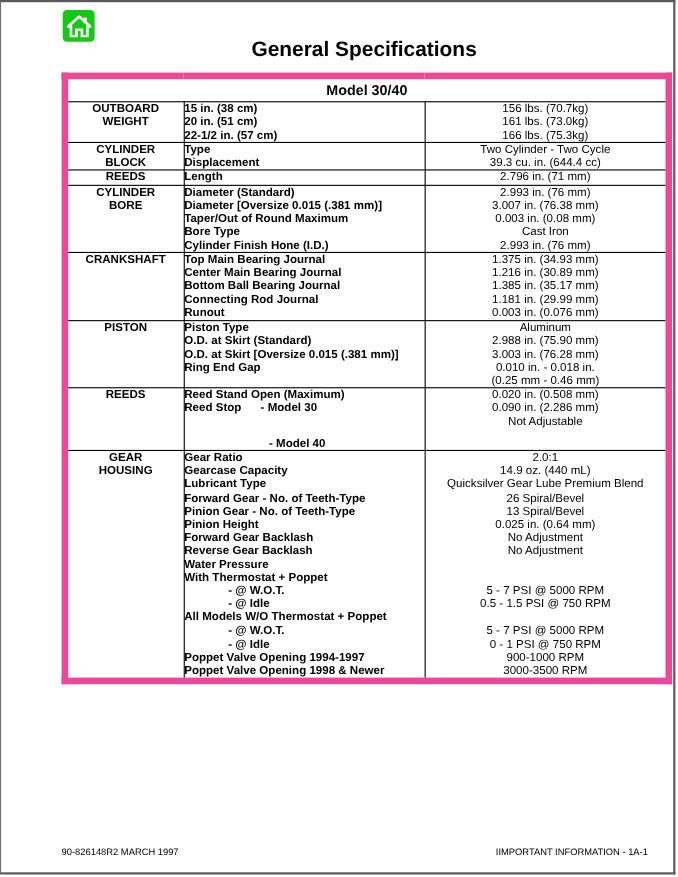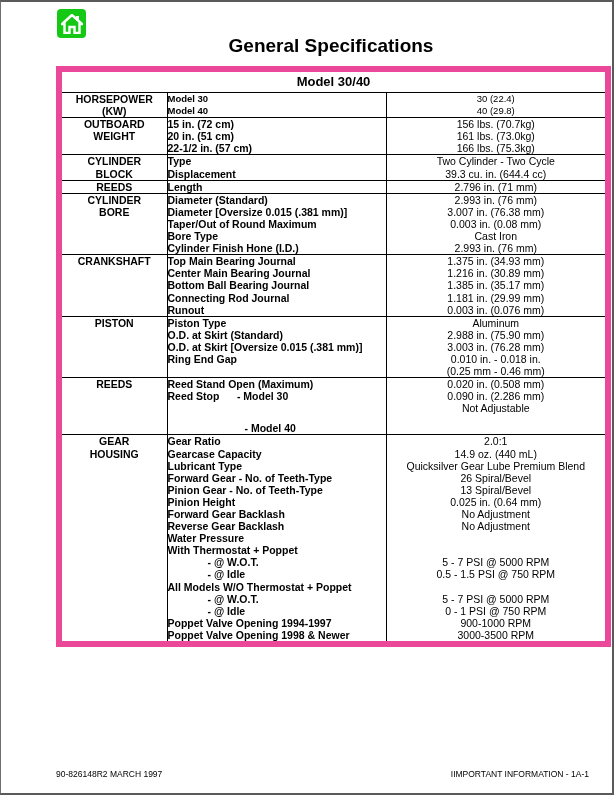--- a/index.html
+++ b/index.html
@@ -72,34 +72,26 @@
 <table class="spec-table">
   <colgroup>
     <col class="col-cat">
       <col class="col-item">
       <col class="col-val">
   </colgroup>
   <tbody id="spec-body">
     <tr>
       <td colspan="3" class="model-header">Model 30/40</td>
     </tr>
-  <tr>
-        <td class="cat">
-          <span class="line">HORSEPOWER</span>
-          <span class="line">(KW)</span>
-        </td>
-        <td class="items small"><span class="line">Model 30</span><span class="line">Model 40</span></td>
-        <td class="vals small"><span class="line">30 (22.4)</span><span class="line">40 (29.8)</span></td>
-      </tr>
       <tr>
         <td class="cat">
           <span class="line">OUTBOARD</span>
           <span class="line">WEIGHT</span>
         </td>
-        <td class="items"><span class="line">15 in. (72 cm)</span><span class="line">20 in. (51 cm)</span><span class="line">22-1/2 in. (57 cm)</span></td>
+        <td class="items"><span class="line">15 in. (38 cm)</span><span class="line">20 in. (51 cm)</span><span class="line">22-1/2 in. (57 cm)</span></td>
         <td class="vals"><span class="line">156 lbs. (70.7kg)</span><span class="line">161 lbs. (73.0kg)</span><span class="line">166 lbs. (75.3kg)</span></td>
       </tr>
       <tr>
         <td class="cat">
           <span class="line">CYLINDER</span>
           <span class="line">BLOCK</span>
         </td>
         <td class="items"><span class="line">Type</span><span class="line">Displacement</span></td>
         <td class="vals"><span class="line">Two Cylinder - Two Cycle</span><span class="line">39.3 cu. in. (644.4 cc)</span></td>
       </tr>

